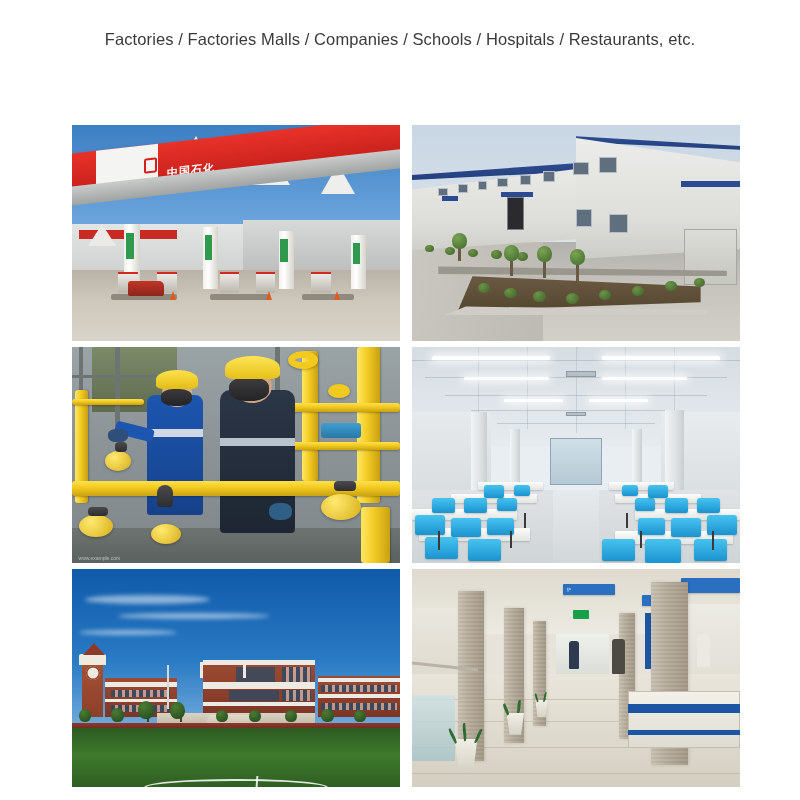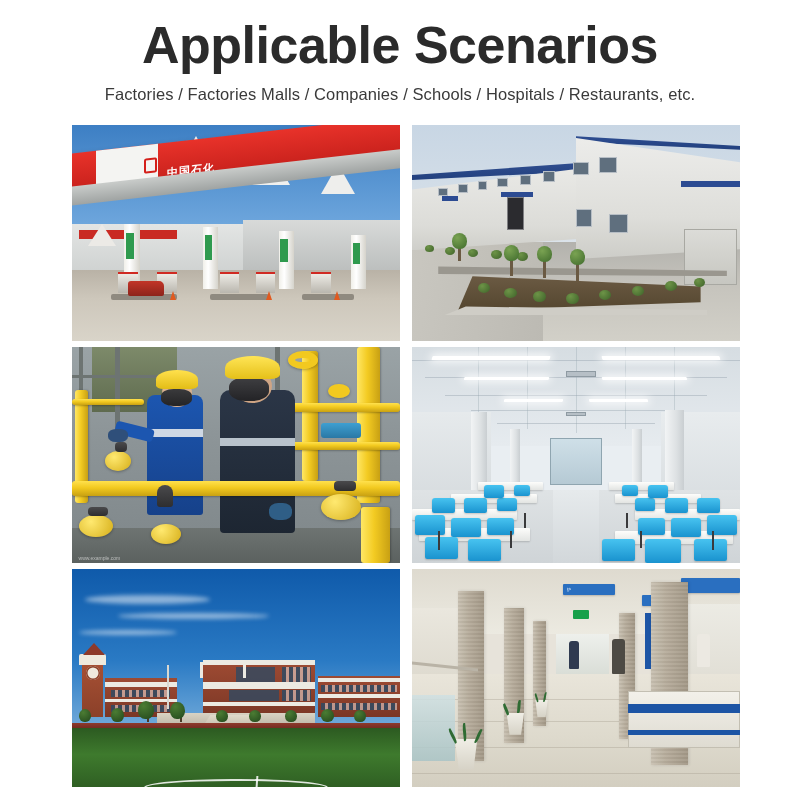--- a/index.html
+++ b/index.html
@@ -330,21 +330,20 @@
     background:linear-gradient(180deg,#cfe0e2 0%,#a9c4c6 100%); opacity:.85; }
   .hp-exit { position:absolute; left:49%; top:19%; width:5%; height:4%;
     background:#17a04a; border-radius:1px; }
 </style>
 </head>
 <body>
 
 <div class="page">
 
   <div class="header">
-    <div class="title">Applicable Scenarios</div>
     <div class="subtitle">Factories / Factories Malls / Companies / Schools / Hospitals / Restaurants, etc.</div>
   </div>
 
   <div class="grid">
 
     <div class="cell">
       <div class="scene">
         <div class="gs-sky"></div>
         <div class="gs-bldg"></div>
         <div class="gs-bldg2"></div>

